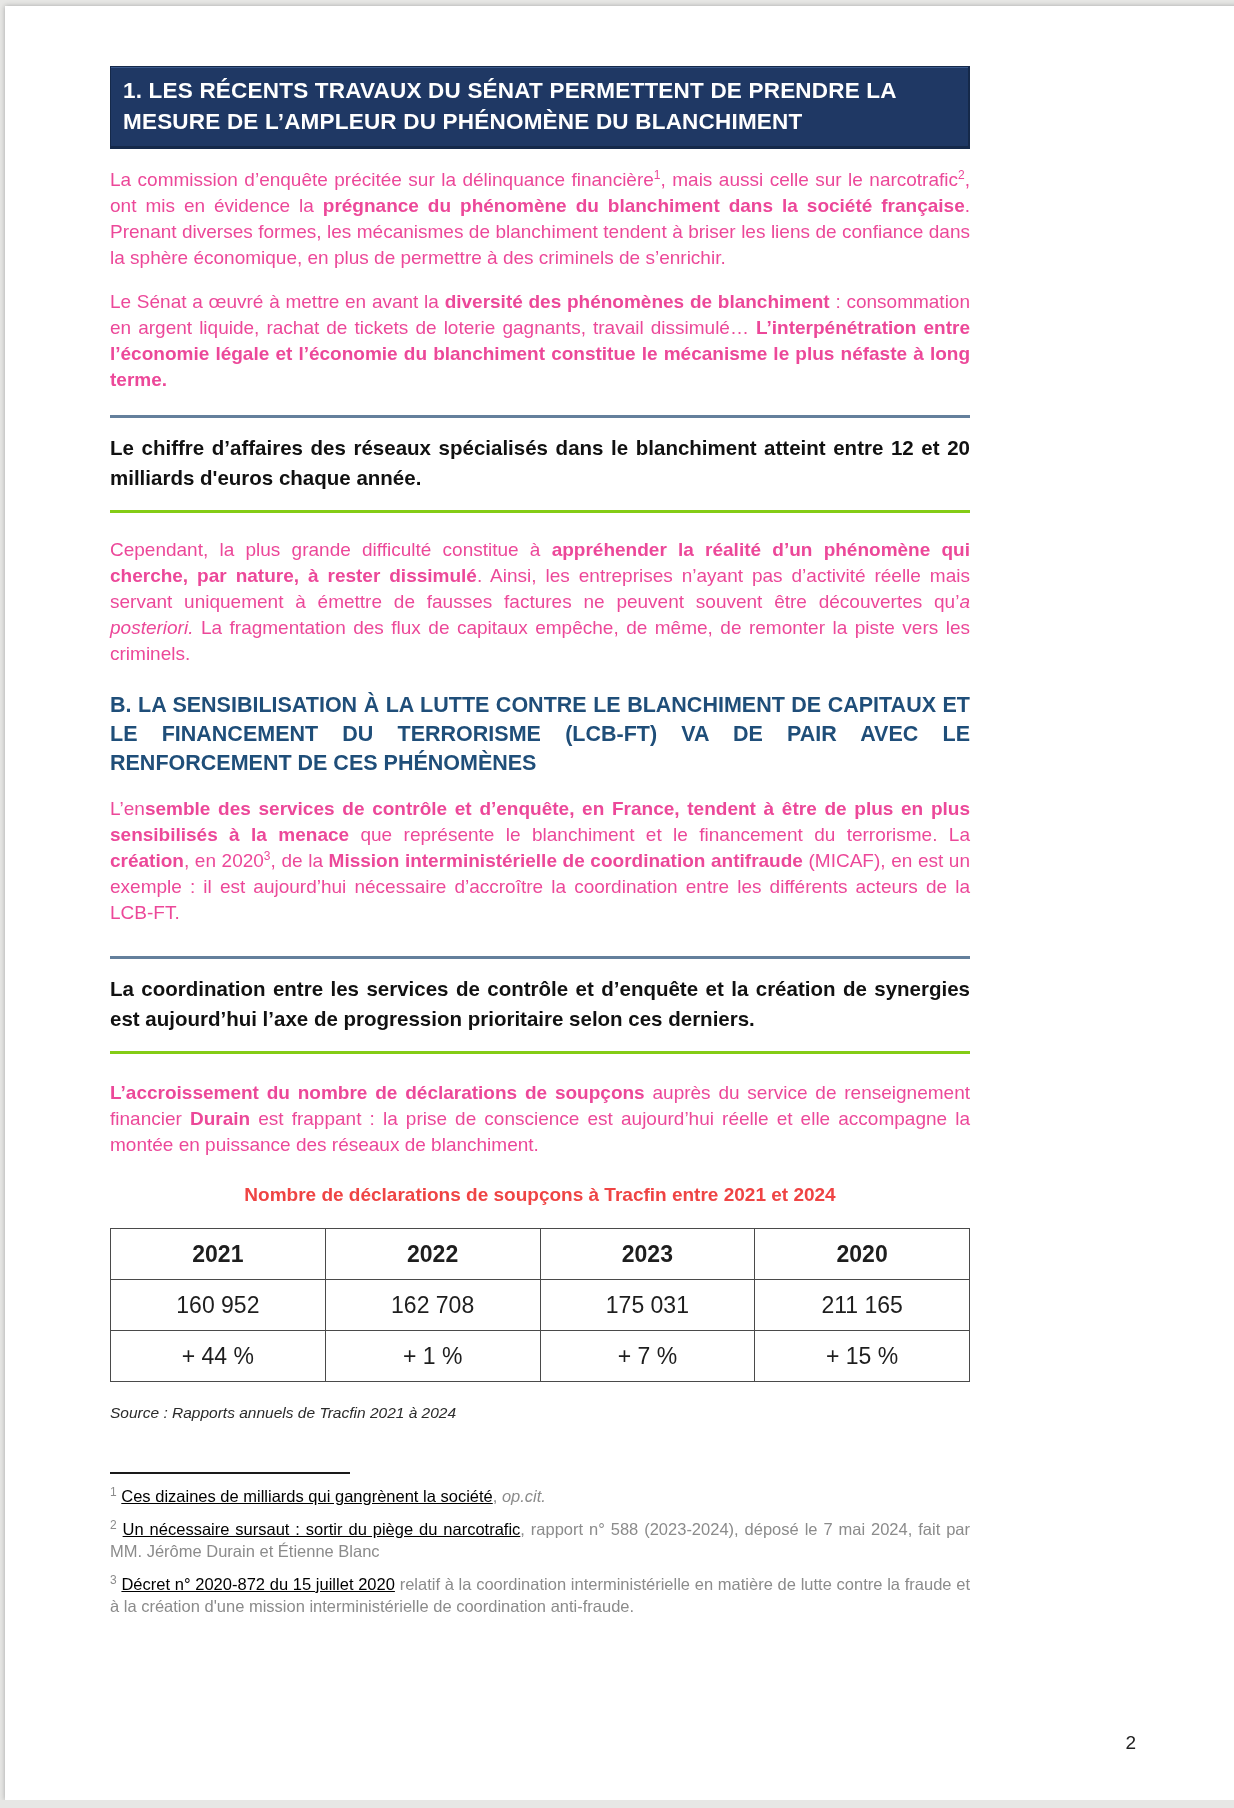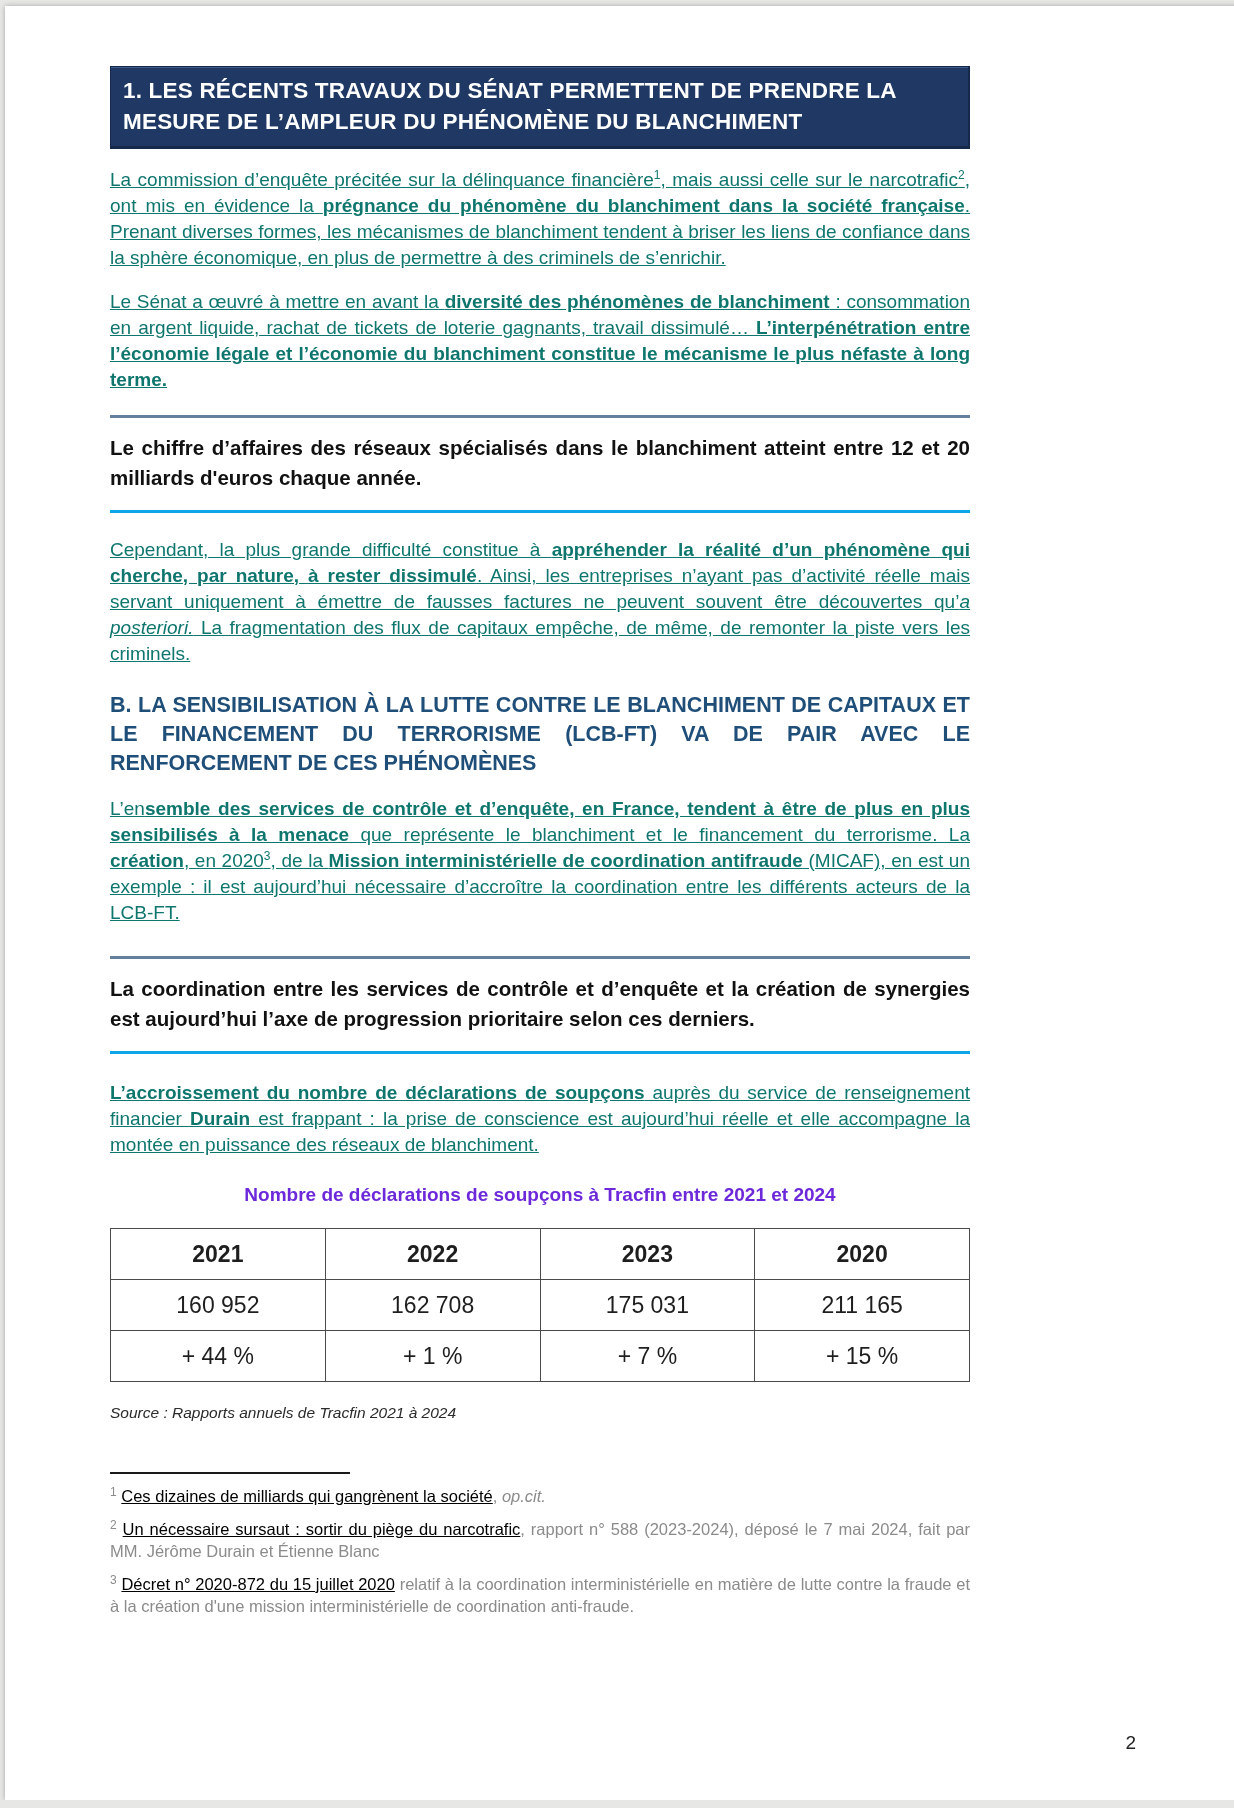--- a/index.html
+++ b/index.html
@@ -41,58 +41,57 @@
     font-size:22.5px;
     line-height:31px;
     letter-spacing:.2px;
   }
   
   .para{
     margin:18px 0 0 0;
     font-size:19px;
     line-height:26px;
     text-align:justify;
-    color:#0f766e;
-    text-decoration:underline;
+    color:#ec4899;
   }
   .para sup, .fn sup{font-size:12px; line-height:0;}
   .b{font-weight:bold;}
   .i{font-style:italic;}
   .link{color:#000000; text-decoration:underline;}
   
   .sec-heading{
     margin:24px 0 0 0;
     color:#1f4e79;
     font-weight:bold;
     font-size:21.5px;
     line-height:29px;
     text-align:justify;
   }
   
   .callout{
     margin-top:22px;
     border-top:3px solid #64809c;
-    border-bottom:3px solid #0ea5e9;
+    border-bottom:3px solid #84cc16;
     padding:15px 0 17px 0;
   }
   .callout p{
     margin:0;
     font-weight:bold;
     font-size:20.5px;
     line-height:30px;
     text-align:justify;
     color:#111;
   }
   
   .tbl-title{
     margin:26px 0 0 0;
     text-align:center;
     font-weight:bold;
     font-size:19px;
-    color:#6d28d9;
+    color:#ef4444;
   }
   table.data{
     margin-top:22px;
     width:100%;
     border-collapse:collapse;
     table-layout:fixed;
   }
   table.data th, table.data td{
     border:1.4px solid #4a4a4a;
     text-align:center;

